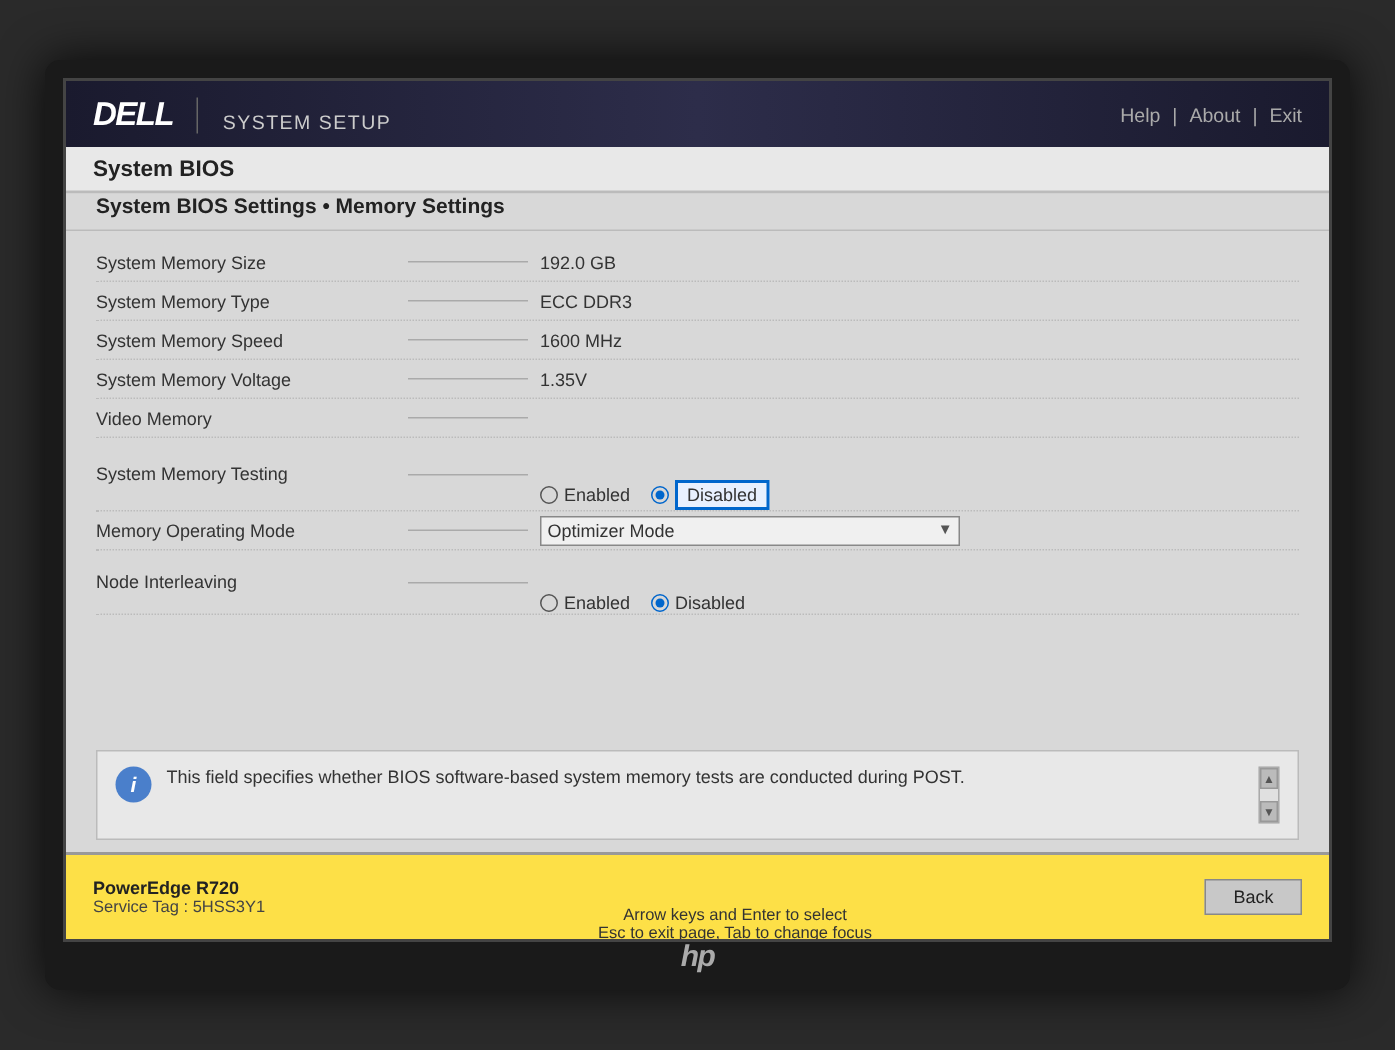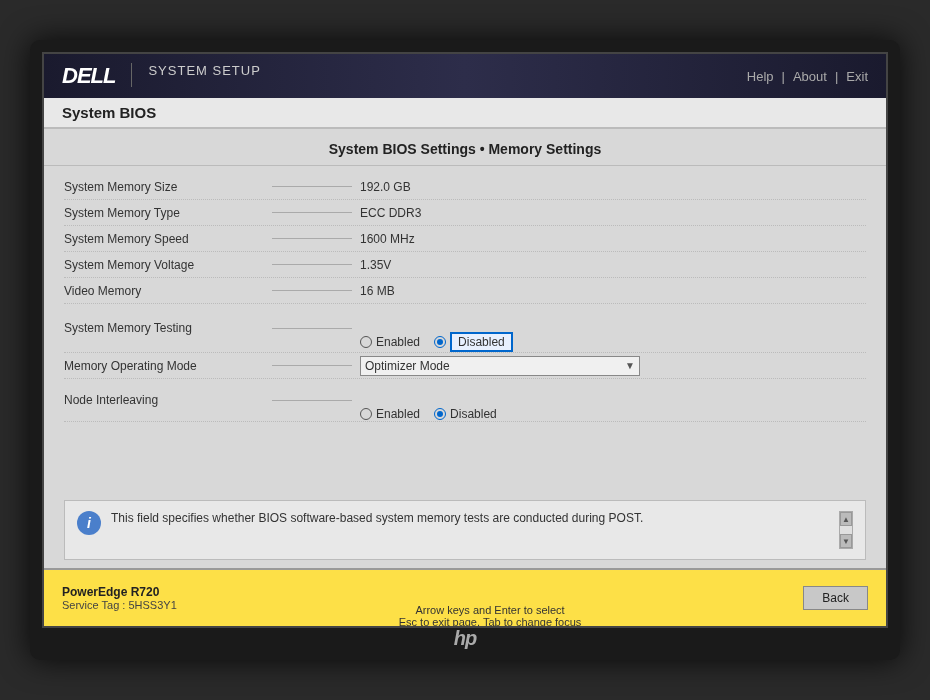--- a/index.html
+++ b/index.html
@@ -39,21 +39,21 @@
       background: linear-gradient(to right, #1a1a2e, #2d2d4a, #1a1a2e);
       display: flex;
       align-items: center;
       justify-content: space-between;
       padding: 0 18px;
       height: 44px;
       flex-shrink: 0;
     }
     .header-left {
       display: flex;
-      align-items: flex-start;
+      align-items: flex-end;
       gap: 16px;
     }
     .dell-logo {
       color: #fff;
       font-size: 22px;
       font-weight: 900;
       font-style: italic;
       letter-spacing: -1px;
     }
     .header-divider {
@@ -106,23 +106,22 @@
       display: flex;
       flex-direction: column;
       background: #d8d8d8;
       padding: 0;
       overflow: hidden;
     }
     .settings-title {
       font-size: 14px;
       font-weight: bold;
       color: #222;
-      padding: 12px 20px 8px 20px;
+      padding: 0 20px 8px 20px;
       border-bottom: 1px solid #bbb;
-      text-align: center;
     }
     
     .settings-table {
       flex: 1;
       padding: 8px 20px;
       overflow: hidden;
     }
     .setting-row {
       display: flex;
       align-items: center;
@@ -372,21 +371,20 @@
 
           <div class="setting-row">
             <span class="setting-label">System Memory Voltage</span>
             <div class="setting-separator"></div>
             <span class="setting-value">1.35V</span>
           </div>
 
           <div class="setting-row">
             <span class="setting-label">Video Memory</span>
             <div class="setting-separator"></div>
-            <span class="setting-value">16 MB</span>
           </div>
 
           <div class="setting-row">
             <span class="setting-label">System Memory Testing</span>
             <div class="setting-separator"></div>
             <div class="setting-value">
               <div class="radio-group">
                 <div class="radio-item">
                   <div class="radio-circle"></div>
                   <span>Enabled</span>

